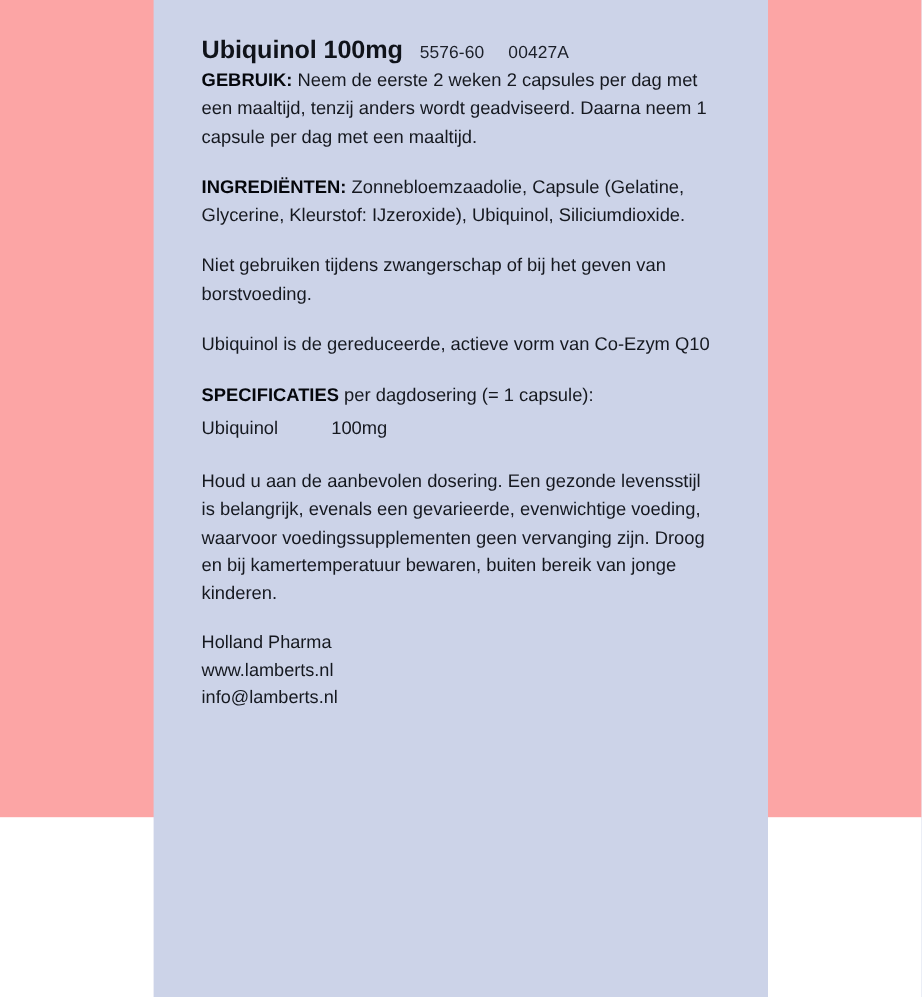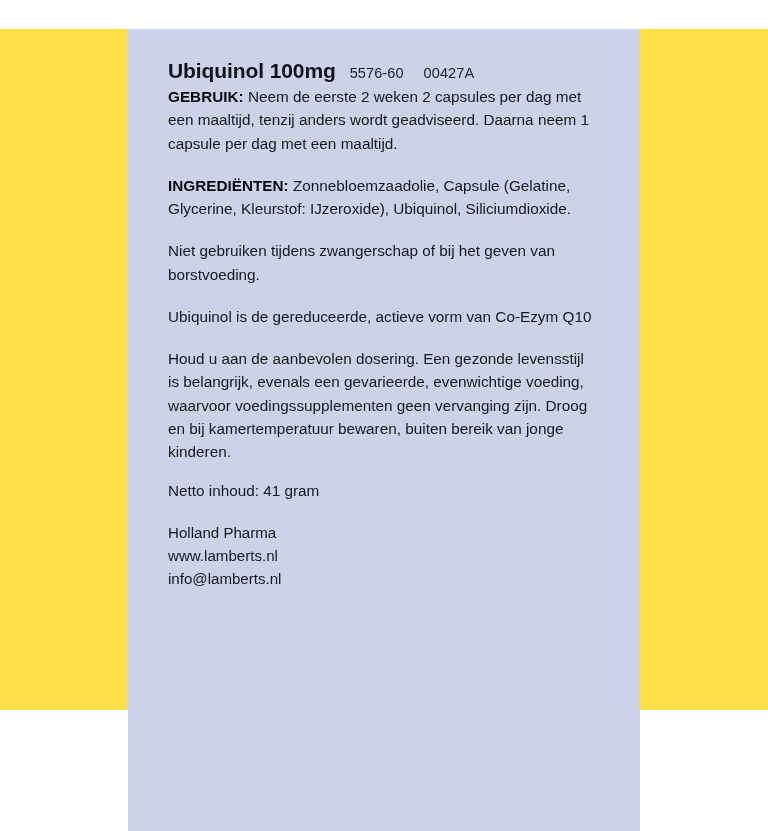--- a/index.html
+++ b/index.html
@@ -10,22 +10,21 @@
     width: 768px;
     height: 831px;
     background: #ffffff;
     font-family: "Liberation Sans", sans-serif;
     overflow: hidden;
   }
   .page {
     position: relative;
     width: 768px;
     height: 681px;
-    background: #fde047;
-    margin-top: 29px;
+    background: #fca5a5;
   }
   .label-panel {
     position: absolute;
     left: 128px;
     top: 0;
     width: 512px;
     height: 831px;
     background: #ccd3e8;
     box-sizing: border-box;
     padding: 30px 38px 0 40px;
@@ -113,24 +112,32 @@
     </div>
 
     <div class="block">
       <span class="lead">INGREDIËNTEN:</span><span> Zonnebloemzaadolie, Capsule (Gelatine, Glycerine, Kleurstof: IJzeroxide), Ubiquinol, Siliciumdioxide.</span>
     </div>
 
     <div class="block">Niet gebruiken tijdens zwangerschap of bij het geven van borstvoeding.</div>
 
     <div class="block">Ubiquinol is de gereduceerde, actieve vorm van Co-Ezym Q10</div>
 
+    <div class="spec-block">
+      <div class="block tight" style="margin-bottom:6px;">
+        <span class="lead">SPECIFICATIES</span><span> per dagdosering (= 1 capsule):</span>
+      </div>
+      <div class="spec-line">
+        <span class="spec-name">Ubiquinol</span>
+        <span class="spec-amount">100mg</span>
+      </div>
+    </div>
 
     <div class="block">Houd u aan de aanbevolen dosering. Een gezonde levensstijl is belangrijk, evenals een gevarieerde, evenwichtige voeding, waarvoor voedingssupplementen geen vervanging zijn. Droog en bij kamertemperatuur bewaren, buiten bereik van jonge kinderen.</div>
 
-    <div class="net">Netto inhoud:  41 gram</div>
 
     <div class="footer-block">
       <div>Holland Pharma</div>
       <div>www.lamberts.nl</div>
       <div>info@lamberts.nl</div>
     </div>
 
   </div>
 </div>
 

